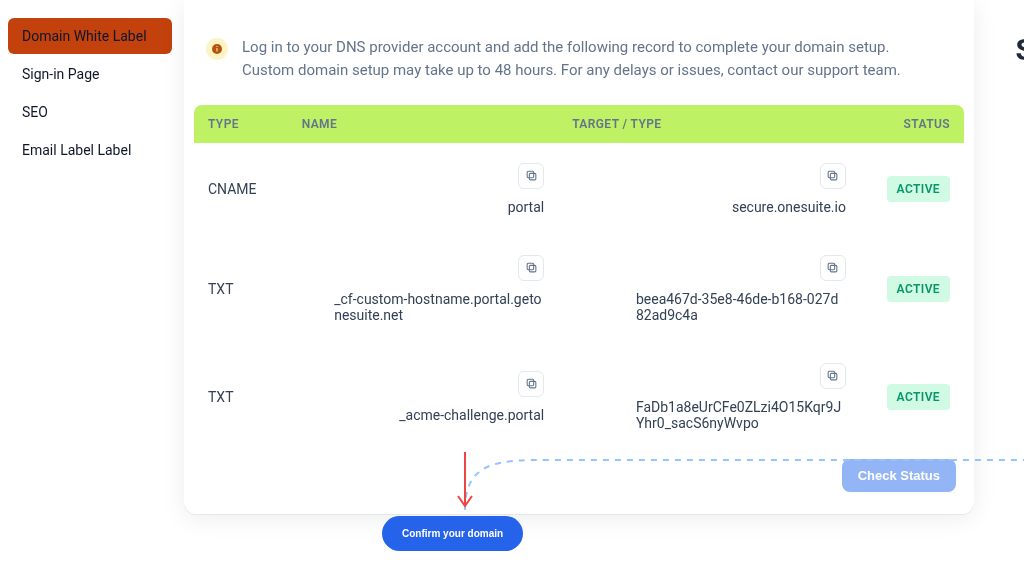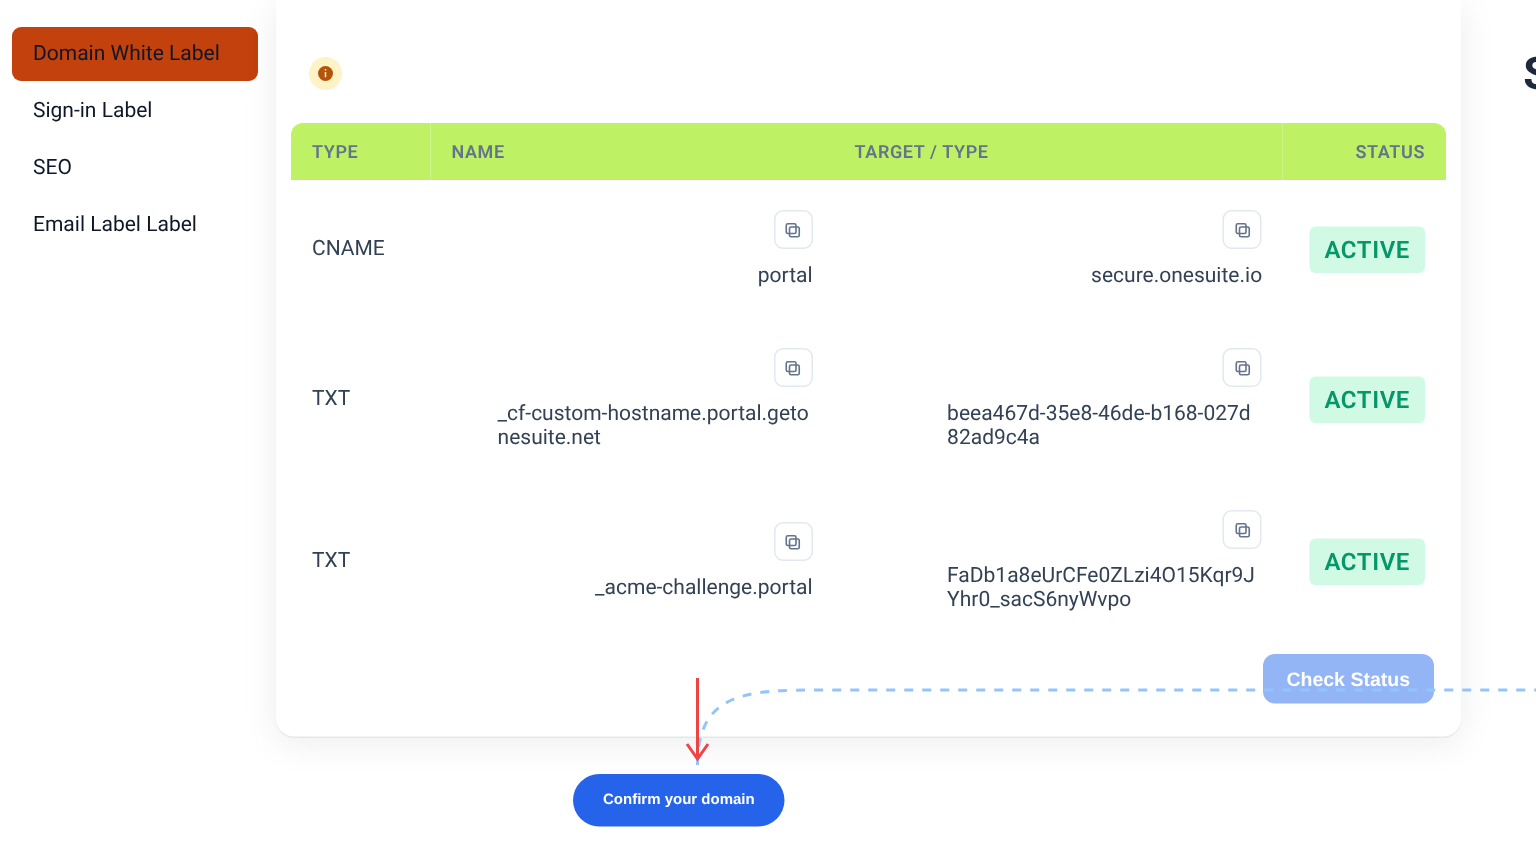--- a/index.html
+++ b/index.html
@@ -115,21 +115,21 @@
     cursor: pointer;
   }
   .cell-text {
     word-break: break-all;
     max-width: 210px;
   }
   .badge {
     display: inline-block;
     background: #d1fae5;
     color: #059669;
-    font-size: 16px;
+    font-size: 12px;
     font-weight: 600;
     letter-spacing: 0.4px;
     padding: 6px 10px;
     border-radius: 4px;
   }
   .status-cell { text-align: right; }
   .card-footer {
     display: flex;
     justify-content: flex-end;
     padding: 8px 18px 4px 18px;
@@ -186,38 +186,39 @@
 </style>
 </head>
 <body>
 
 <div class="page">
 
   <aside class="sidebar">
 
     <div id="sidebar-slot">
         <div class="sidebar-item active">Domain White Label</div>
-        <div class="sidebar-item">Sign-in Label</div>
+        <div class="sidebar-item">Sign-in Page</div>
         <div class="sidebar-item">SEO</div>
         <div class="sidebar-item">Email Label Label</div>
       </div>
   </aside>
 
   <main class="main">
 
     <div class="card">
 
       <div class="info-row">
         <div class="info-icon-wrap">
           <svg width="12" height="12" viewBox="0 0 24 24" fill="none">
             <circle cx="12" cy="12" r="10" fill="#b45309"></circle>
             <rect x="11" y="10" width="2" height="7" fill="#fef3c7"></rect>
             <rect x="11" y="6" width="2" height="2" fill="#fef3c7"></rect>
           </svg>
         </div>
+        <div class="info-text">Log in to your DNS provider account and add the following record to complete your domain setup. Custom domain setup may take up to 48 hours. For any delays or issues, contact our support team.</div>
       </div>
 
       <table class="table">
         <thead>
           <tr class="thead-row">
             <th class="col-type">TYPE</th>
             <th class="col-name">NAME</th>
             <th class="col-val">TARGET / TYPE</th>
             <th class="col-stat">STATUS</th>
           </tr>

